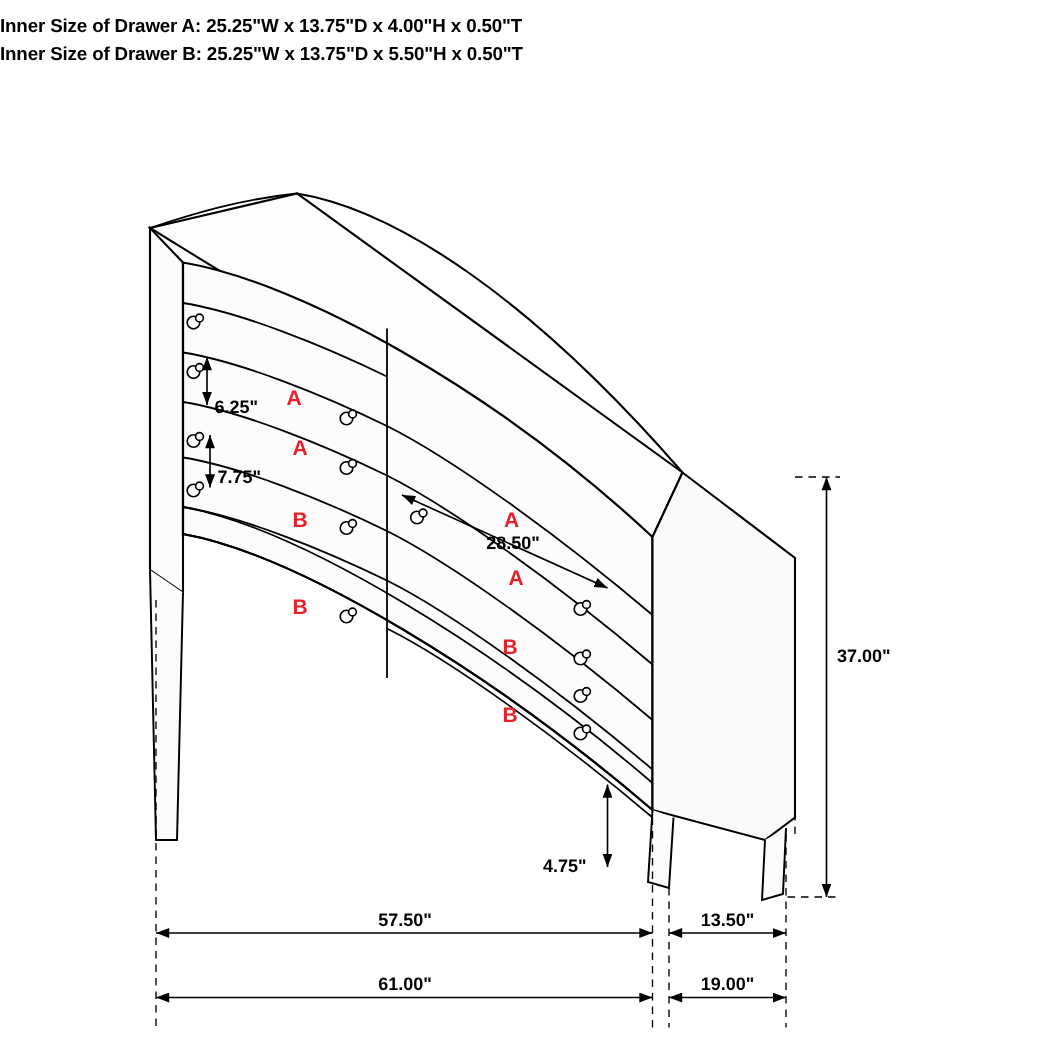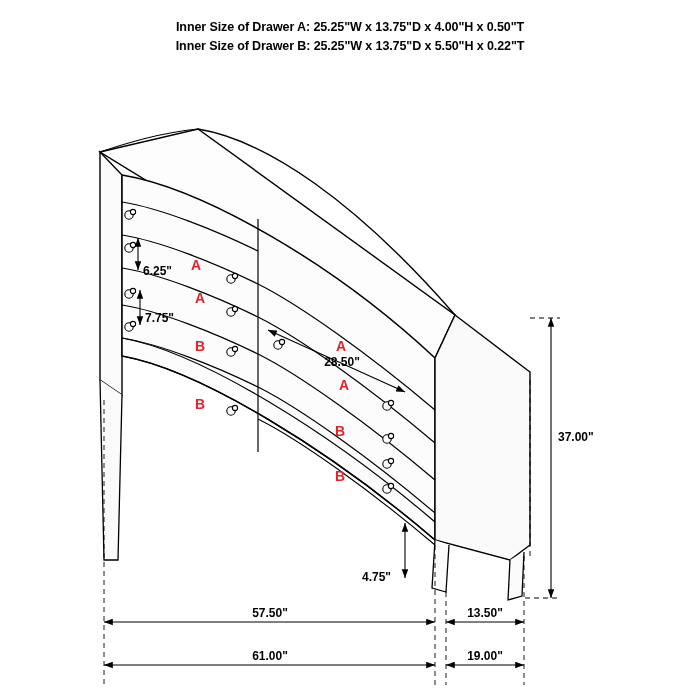--- a/index.html
+++ b/index.html
@@ -16,22 +16,20 @@
   #page {
     position: relative;
     width: 700px;
     height: 700px;
   }
   .header {
     position: absolute;
     top: 8px;
     left: 0;
     width: 700px;
-    text-align: center;
-    margin-top: 10px;
   }
   .header-line {
     font-size: 12.5px;
     font-weight: bold;
     color: #000;
     line-height: 19px;
     letter-spacing: -0.1px;
   }
   svg.diagram {
     position: absolute;
@@ -51,21 +49,21 @@
     fill: #e8202a;
   }
 </style>
 </head>
 <body>
 
 <div id="page">
 
   <div class="header">
     <div class="header-line">Inner Size of Drawer A: 25.25"W x 13.75"D x 4.00"H x 0.50"T</div>
-    <div class="header-line">Inner Size of Drawer B: 25.25"W x 13.75"D x 5.50"H x 0.22"T</div>
+    <div class="header-line">Inner Size of Drawer B: 25.25"W x 13.75"D x 5.50"H x 0.50"T</div>
   </div>
 
   <svg class="diagram" width="700" height="700" viewBox="0 0 700 700">
 
     <defs>
       <marker id="arrowEnd" markerWidth="9" markerHeight="9" refX="8" refY="3" orient="auto">
         <path d="M0,0 L8,3 L0,6 z" fill="#000"></path>
       </marker>
       <marker id="arrowStart" markerWidth="9" markerHeight="9" refX="0" refY="3" orient="auto">
         <path d="M8,0 L0,3 L8,6 z" fill="#000"></path>

